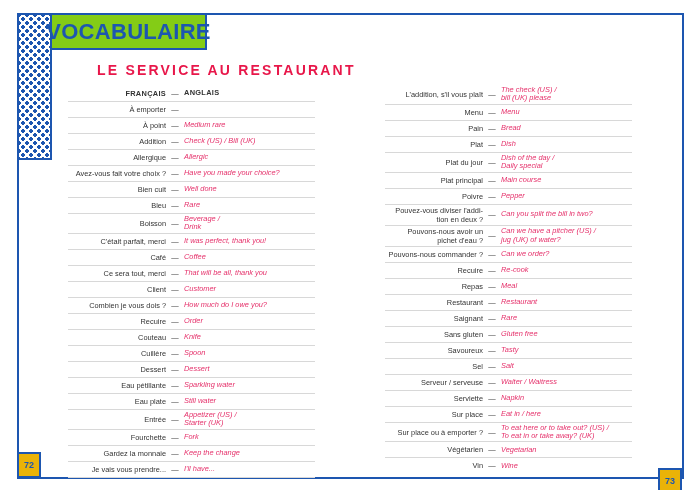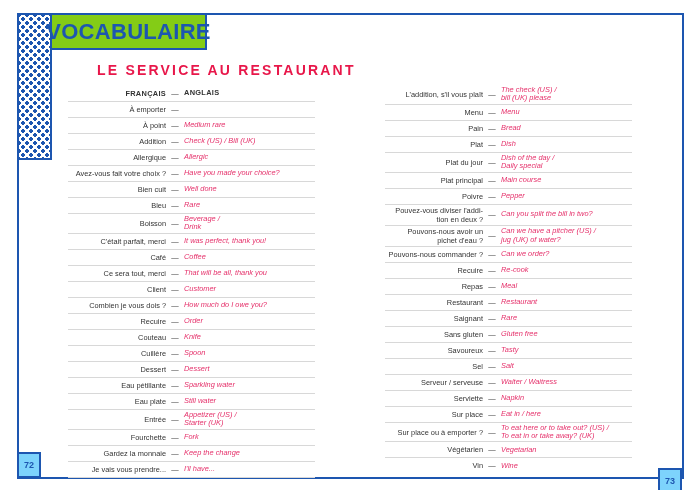--- a/index.html
+++ b/index.html
@@ -46,21 +46,21 @@
     width: 98px; text-align: right; color: #333; line-height: 9px;
   }
   .table.right .fr { width: 98px; }
   .dash { width: 18px; text-align: center; color: #333; }
   .en {
     flex: 1; color: #e5306a; font-style: italic; line-height: 8.4px;
   }
   .header .fr, .header .en { font-weight: bold; color: #333; font-style: normal; font-size: 7.4px; letter-spacing: 0.3px; }
   .pagenum {
     position: absolute; width: 24px; height: 26px; border: 2px solid #1d56b0;
-    box-sizing: border-box; background: #7dd3fc; color: #1d56b0; font-weight: bold;
+    box-sizing: border-box; background: #eab308; color: #1d56b0; font-weight: bold;
     font-size: 9px; display: flex; align-items: center; justify-content: center;
   }
   .pagenum.p72 { left: 17px; top: 452px; }
   .pagenum.p73 { left: 658px; top: 452px; margin-top: 16px; }
 </style>
 </head>
 <body>
 
 <div class="frame"></div>
 <div class="dots"></div>

